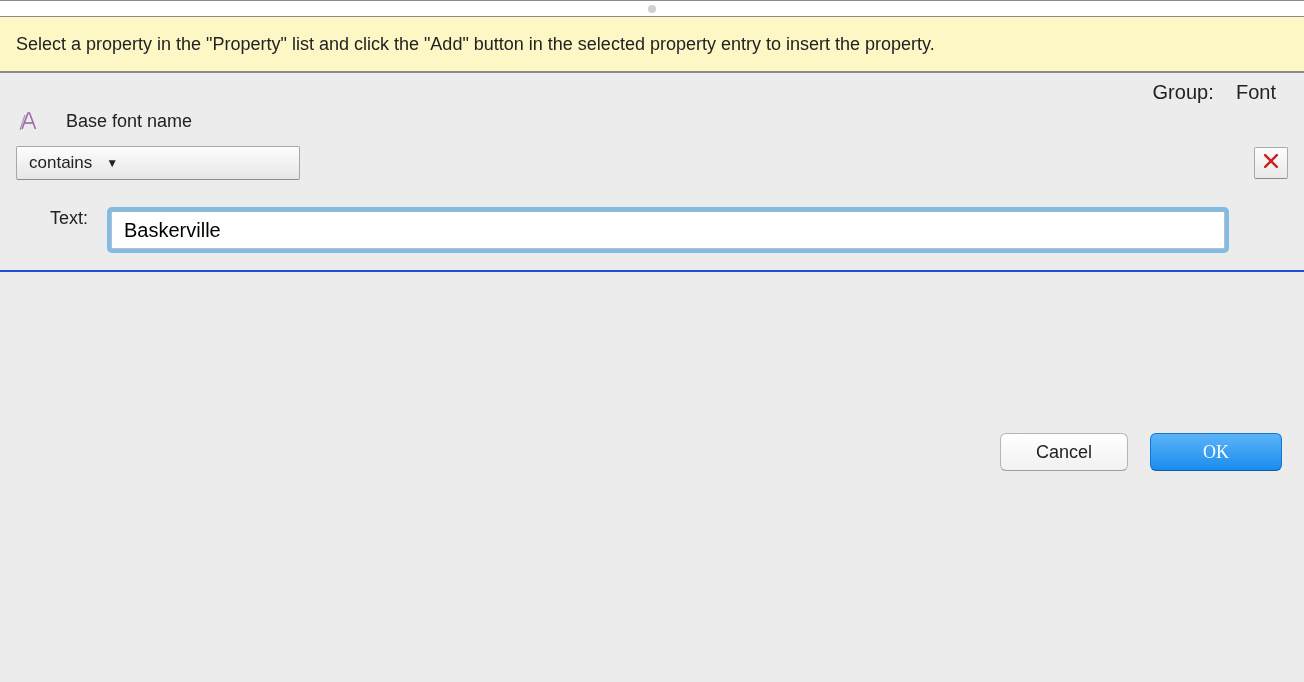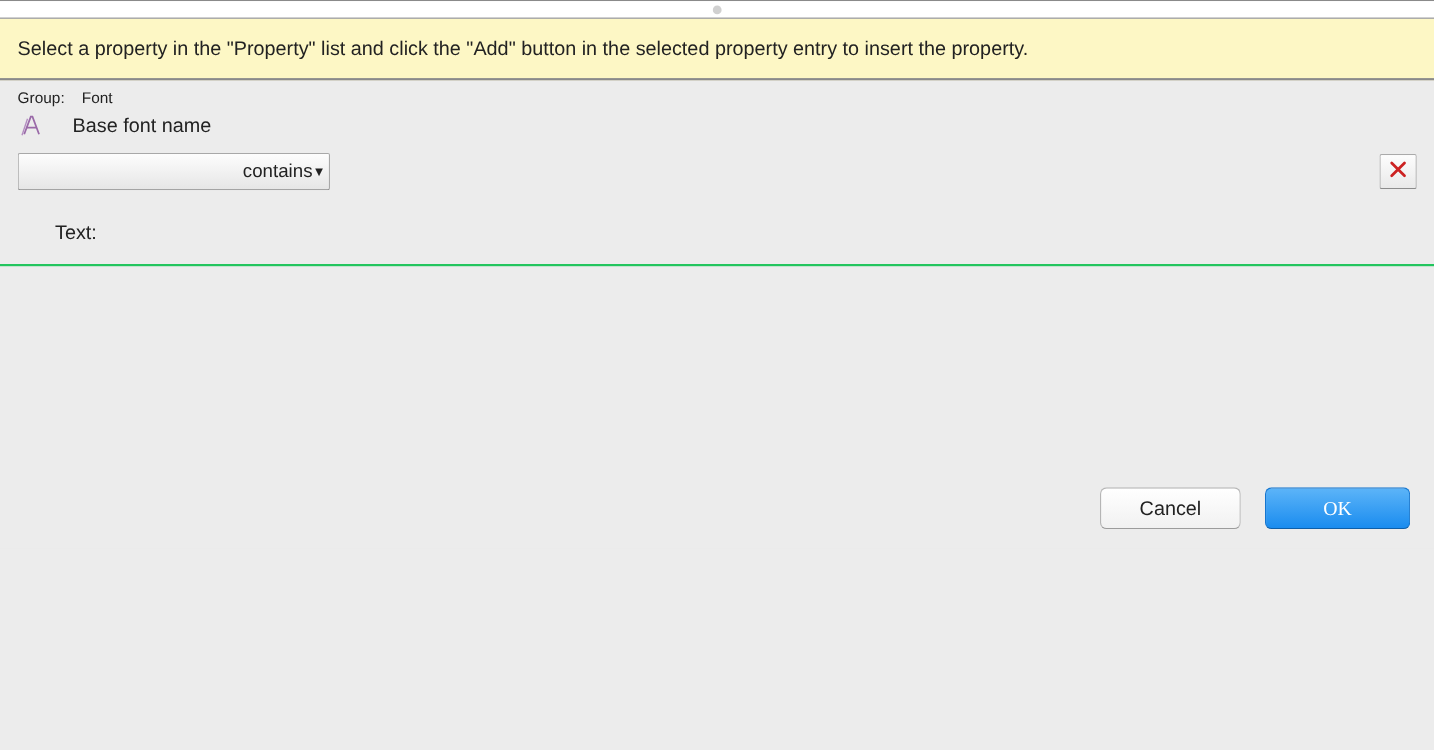--- a/index.html
+++ b/index.html
@@ -34,22 +34,23 @@
     background: #d0d0d0;
   }
   .info-banner {
     background: #fdf7c5;
     border-bottom: 2px solid #8a8a8a;
     padding: 14px 16px;
     font-size: 18px;
     line-height: 1.45;
   }
   .group-row {
-    padding: 8px 8px 2px 16px;
-    font-size: 14px;
+    padding: 8px 28px 2px 16px;
+    font-size: 20px;
+    text-align: right;
   }
   .property-row {
     display: flex;
     align-items: center;
     padding: 2px 16px 8px 16px;
     gap: 24px;
   }
   .prop-icon {
     width: 26px; height: 26px;
     display: inline-flex;
@@ -59,30 +60,31 @@
   .prop-icon svg { width: 24px; height: 24px; }
   .condition-row {
     display: flex;
     align-items: center;
     justify-content: space-between;
     padding: 4px 16px 8px 16px;
   }
   .combo {
     display: inline-flex;
     align-items: center;
-    justify-content: flex-end;
+    justify-content: flex-start;
     width: 284px;
     height: 34px;
     padding: 0 3px 0 12px;
     font-size: 17px;
     background: linear-gradient(#fdfdfd, #e6e6e6);
     border: 1px solid #a8a8a8;
     border-bottom-color: #8c8c8c;
     border-radius: 2px;
     cursor: default;
+    gap: 14px;
   }
   .combo .caret {
     font-size: 12px;
     color: #222;
   }
   .delete-btn {
     width: 34px; height: 32px;
     display: inline-flex;
     align-items: center;
     justify-content: center;
@@ -90,21 +92,21 @@
     border: 1px solid #aaa;
     border-bottom-color: #8c8c8c;
     border-radius: 2px;
     cursor: default;
   }
   .delete-btn svg { width: 20px; height: 20px; }
   .text-row {
     display: flex;
     padding: 20px 16px 18px 50px;
     gap: 20px;
-    border-bottom: 2px solid #22c55e;
+    border-bottom: 2px solid #1d4ed8;
   }
   .text-label { font-size: 18px; }
   .text-field-wrap {
     flex: 1;
     padding: 3px;
     border-radius: 4px;
     background: #7fbce8;
     box-shadow: 0 0 0 1px #7fbce8;
     margin-right: 60px;
   }
@@ -114,21 +116,21 @@
     padding: 0 12px;
     font-size: 20px;
     font-family: inherit;
     border: 1px solid #bfbfbf;
     border-top-color: #b0b0b0;
     background: #fff;
     outline: none;
   }
   .footer {
     position: absolute;
-    bottom: 18px;
+    bottom: 28px;
     right: 22px;
     display: flex;
     gap: 22px;
   }
   .btn {
     min-width: 128px;
     height: 38px;
     padding: 0 22px;
     font-size: 18px;
     font-family: inherit;
@@ -197,20 +199,23 @@
         <svg viewBox="0 0 24 24">
           <line x1="5" y1="5" x2="19" y2="19" stroke="#c22" stroke-width="3" stroke-linecap="round"></line>
           <line x1="19" y1="5" x2="5" y2="19" stroke="#c22" stroke-width="3" stroke-linecap="round"></line>
         </svg>
       </span>
     </div>
   </div>
 
   <div class="text-row">
     <span class="text-label">Text:</span>
+    <div class="text-field-wrap">
+      <input class="text-field" type="text" value="Baskerville" style="">
+    </div>
   </div>
 
   <div class="footer">
     <button class="btn btn-default">
       <span>Cancel</span>
     </button>
     <button class="btn btn-primary">
       <span>OK</span>
     </button>
   </div>

